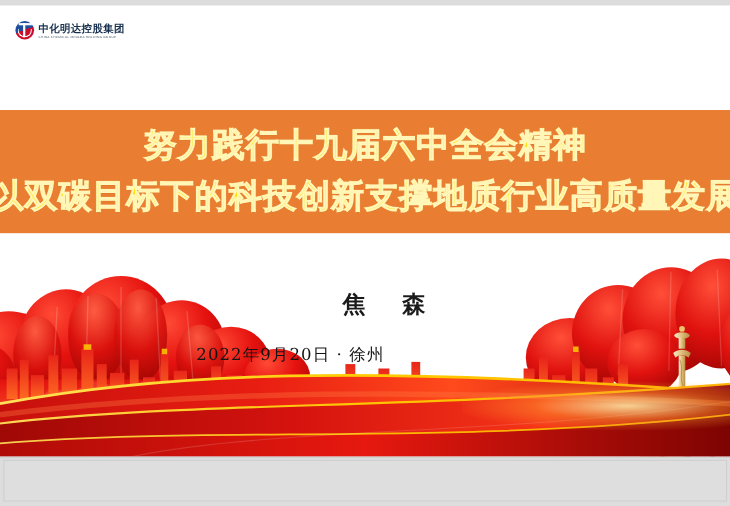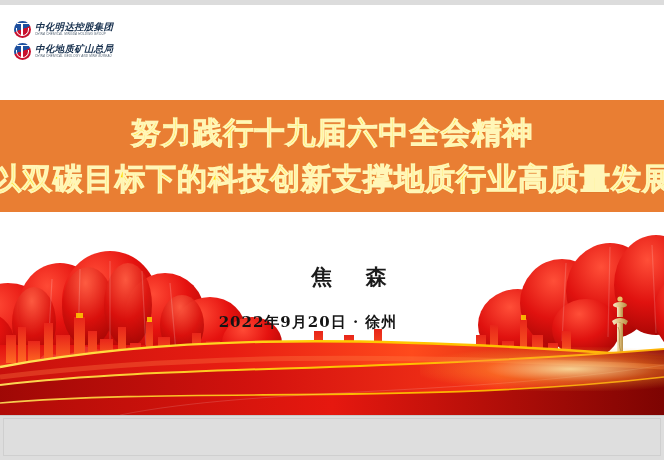--- a/index.html
+++ b/index.html
@@ -17,21 +17,21 @@
       border:1px solid #cfcfcf;box-sizing:border-box;}
 
   
   #slide{
     position:absolute;left:0;top:5px;width:664px;height:410px;
     background:#ffffff;overflow:hidden;
   }
 
   
   #logo-block{position:absolute;left:14px;top:14px;width:115px;}
-  .logo-row{display:flex;align-items:center;height:20px;margin-bottom:2px;font-style:italic;}
+  .logo-row{display:flex;height:20px;margin-bottom:2px;}
   .logo-mark{position:relative;width:17px;height:17px;flex:0 0 17px;margin-right:4px;}
   .logo-mark .disc{
     position:absolute;left:0;top:0;width:17px;height:17px;border-radius:50%;
     background:linear-gradient(160deg,#1d4f9e 0%,#1d4f9e 48%,#c8102e 48%,#c8102e 100%);
   }
   .logo-mark .bowl{
     position:absolute;left:2px;top:7px;width:13px;height:8px;
     border:1.6px solid #ffffff;border-top:0;border-radius:0 0 8px 8px;box-sizing:border-box;
   }
   .logo-mark .stem{position:absolute;left:7.4px;top:2px;width:2px;height:13px;background:#ffffff;}
@@ -63,21 +63,21 @@
 
   
   #presenter{
     position:absolute;left:17px;top:36px;width:664px;text-align:center;
     font-family:"DejaVu Serif","Liberation Serif",serif;
     font-size:21px;font-weight:bold;color:#1a1a1a;letter-spacing:13px;text-indent:13px;z-index:40;
   }
   #date-place{
     position:absolute;left:0;top:86px;width:528px;text-align:center;
     font-family:"DejaVu Serif","Liberation Serif",serif;
-    font-size:15px;font-weight:bold;color:#141414;letter-spacing:1px;z-index:40;padding-left:44px;
+    font-size:15px;font-weight:normal;color:#141414;letter-spacing:1px;z-index:40;
   }
 
   
   .art{position:absolute;pointer-events:none;}
   #left-clouds{left:-40px;top:22px;width:330px;height:120px;z-index:5;}
   #right-clouds{left:470px;top:6px;width:230px;height:130px;z-index:5;}
   #skyline{left:0;top:74px;width:664px;height:62px;z-index:8;}
 
   
   #cctv{position:absolute;left:430px;bottom:2px;width:42px;height:56px;z-index:9;}
@@ -120,32 +120,20 @@
             <span class="bowl"></span>
             <span class="stem"></span>
             <span class="crossbar"></span>
         </span>
         <span class="logo-text">
           <span class="logo-cn">中化明达控股集团</span>
           <span class="logo-en">CHINA CHEMICAL MINGDA HOLDING GROUP</span>
         </span>
       </div>
 
-      <div class="logo-row">
-        <span class="logo-mark">
-          <span class="disc"></span>
-            <span class="bowl"></span>
-            <span class="stem"></span>
-            <span class="crossbar"></span>
-        </span>
-        <span class="logo-text">
-          <span class="logo-cn">中化地质矿山总局</span>
-          <span class="logo-en">CHINA CHEMICAL GEOLOGY AND MINE BUREAU</span>
-        </span>
-      </div>
 
     </div>
 
     <div id="title-band">
       <div class="title-line" id="title-line-1">努力践行十九届六中全会精神</div>
       <div class="title-line" id="title-line-2">以双碳目标下的科技创新支撑地质行业高质量发展</div>
     </div>
 
     <div id="stage">
 

